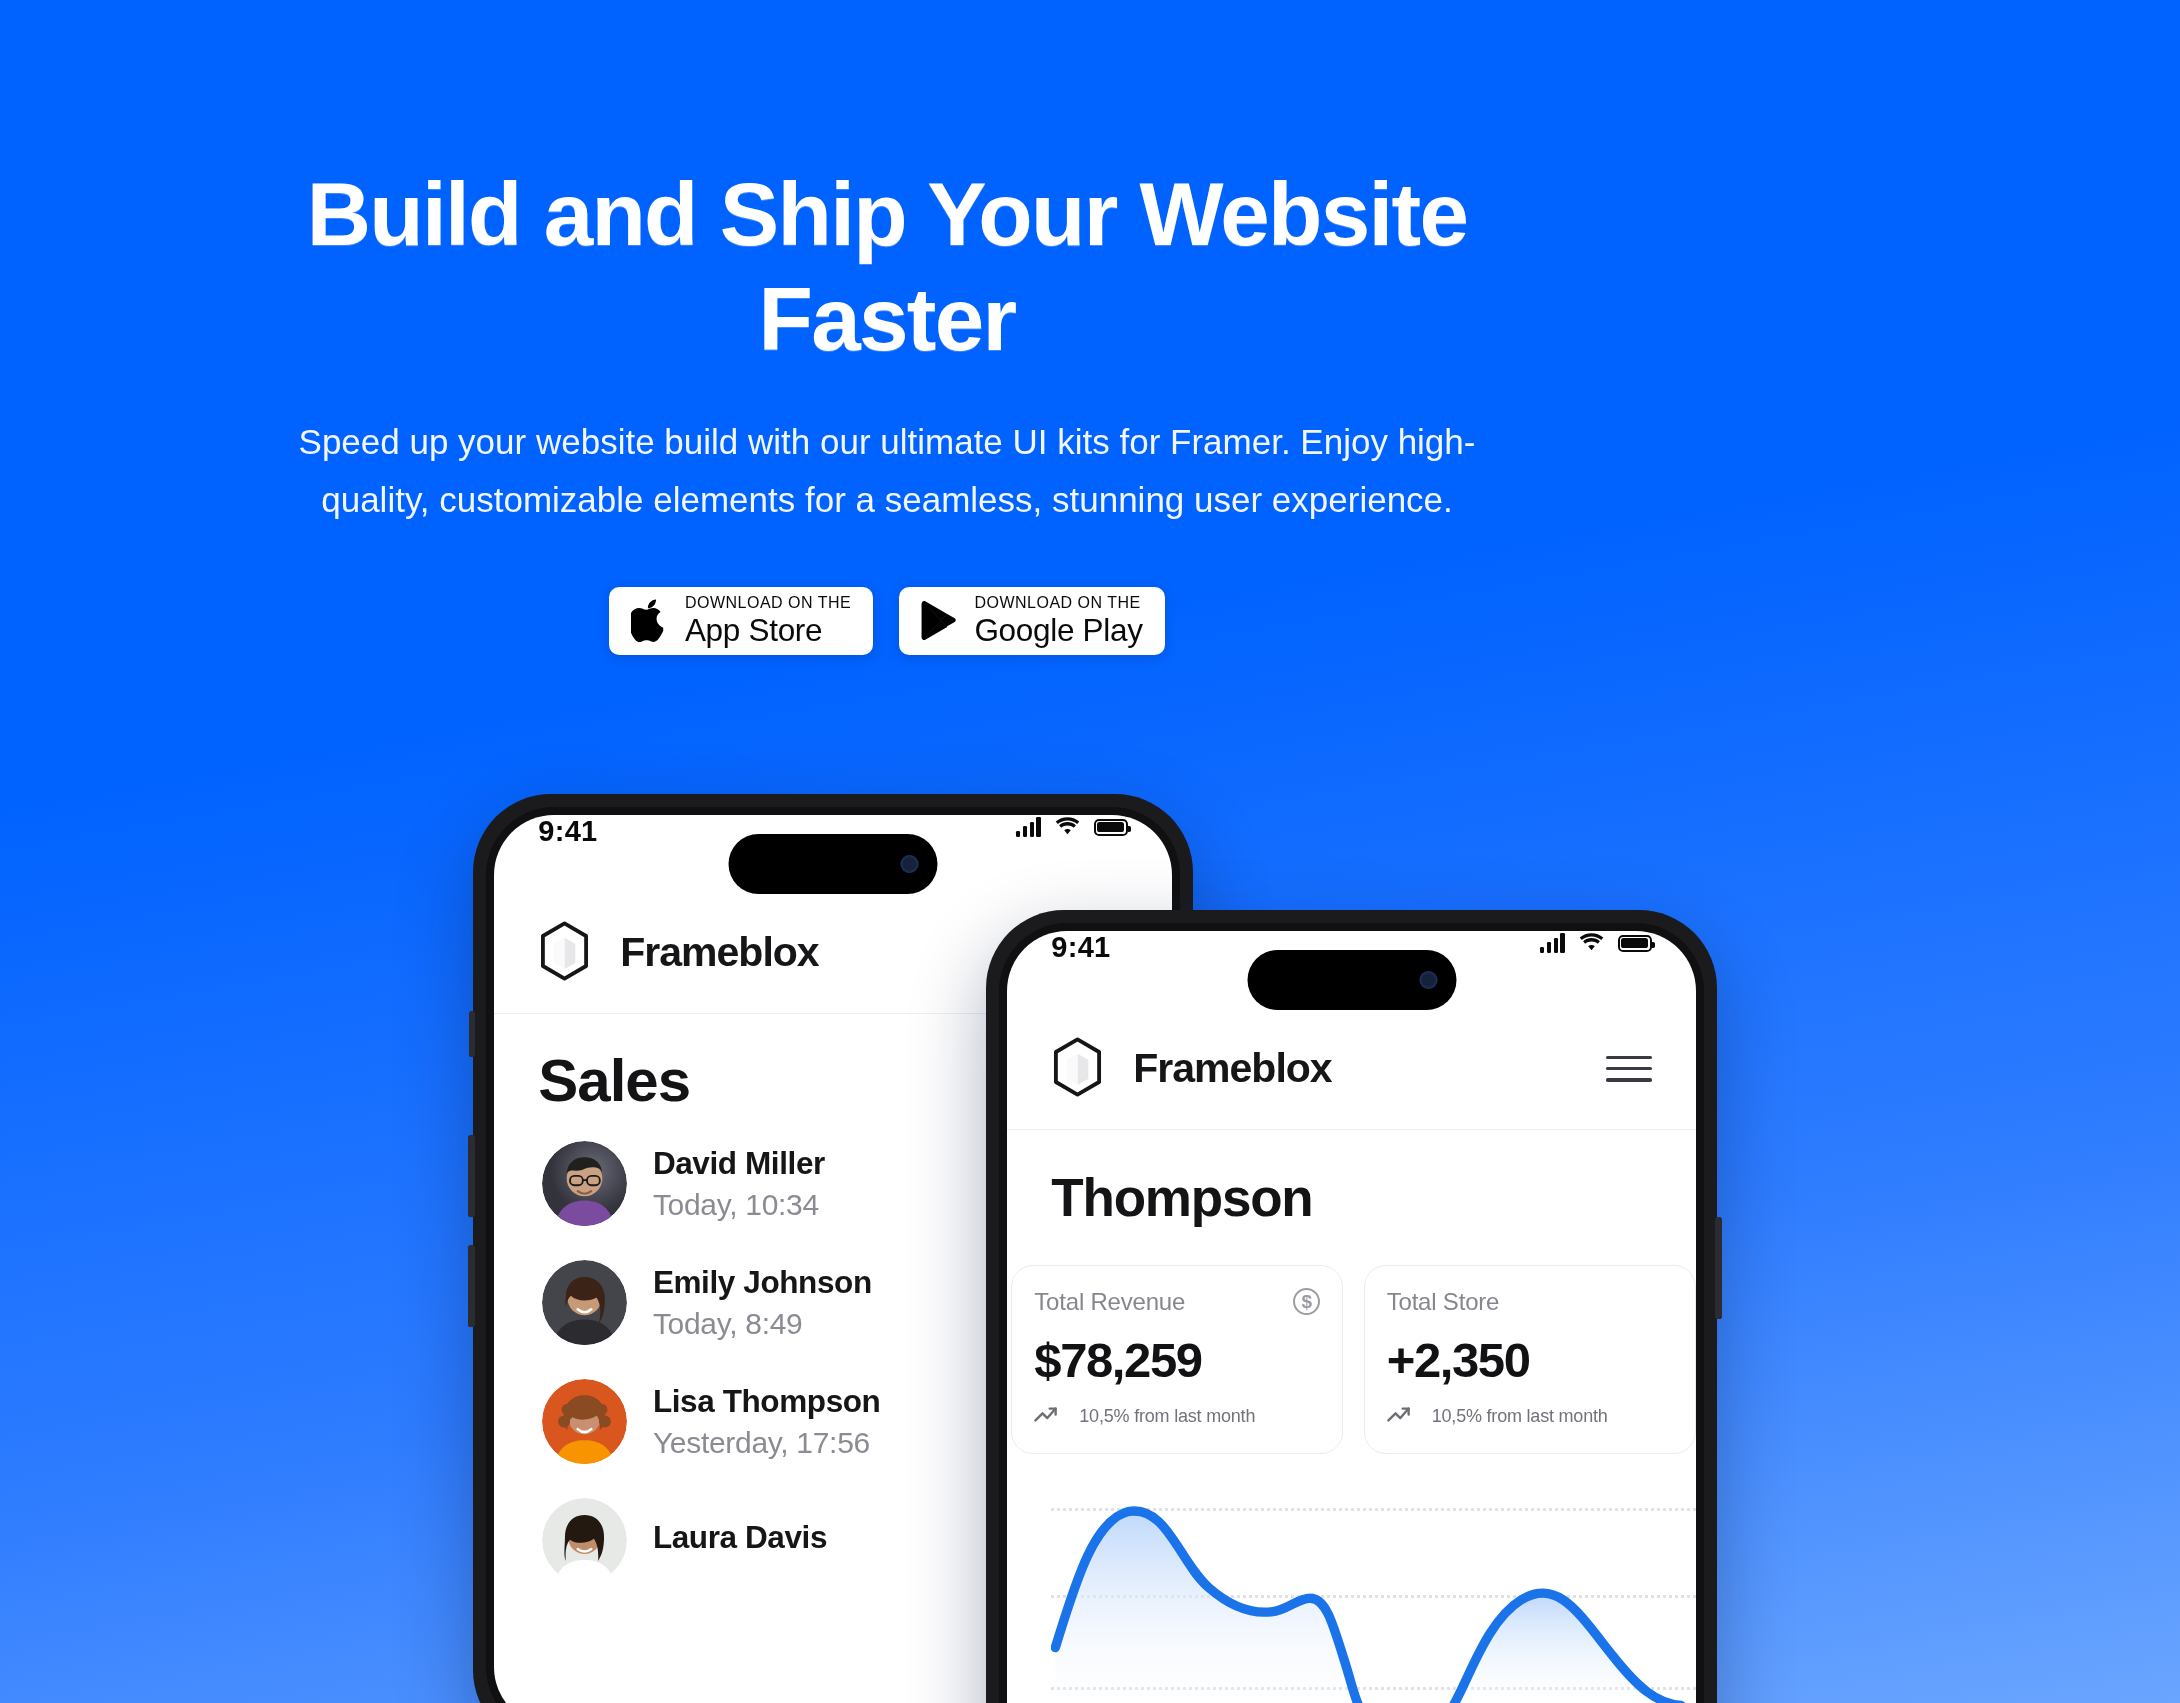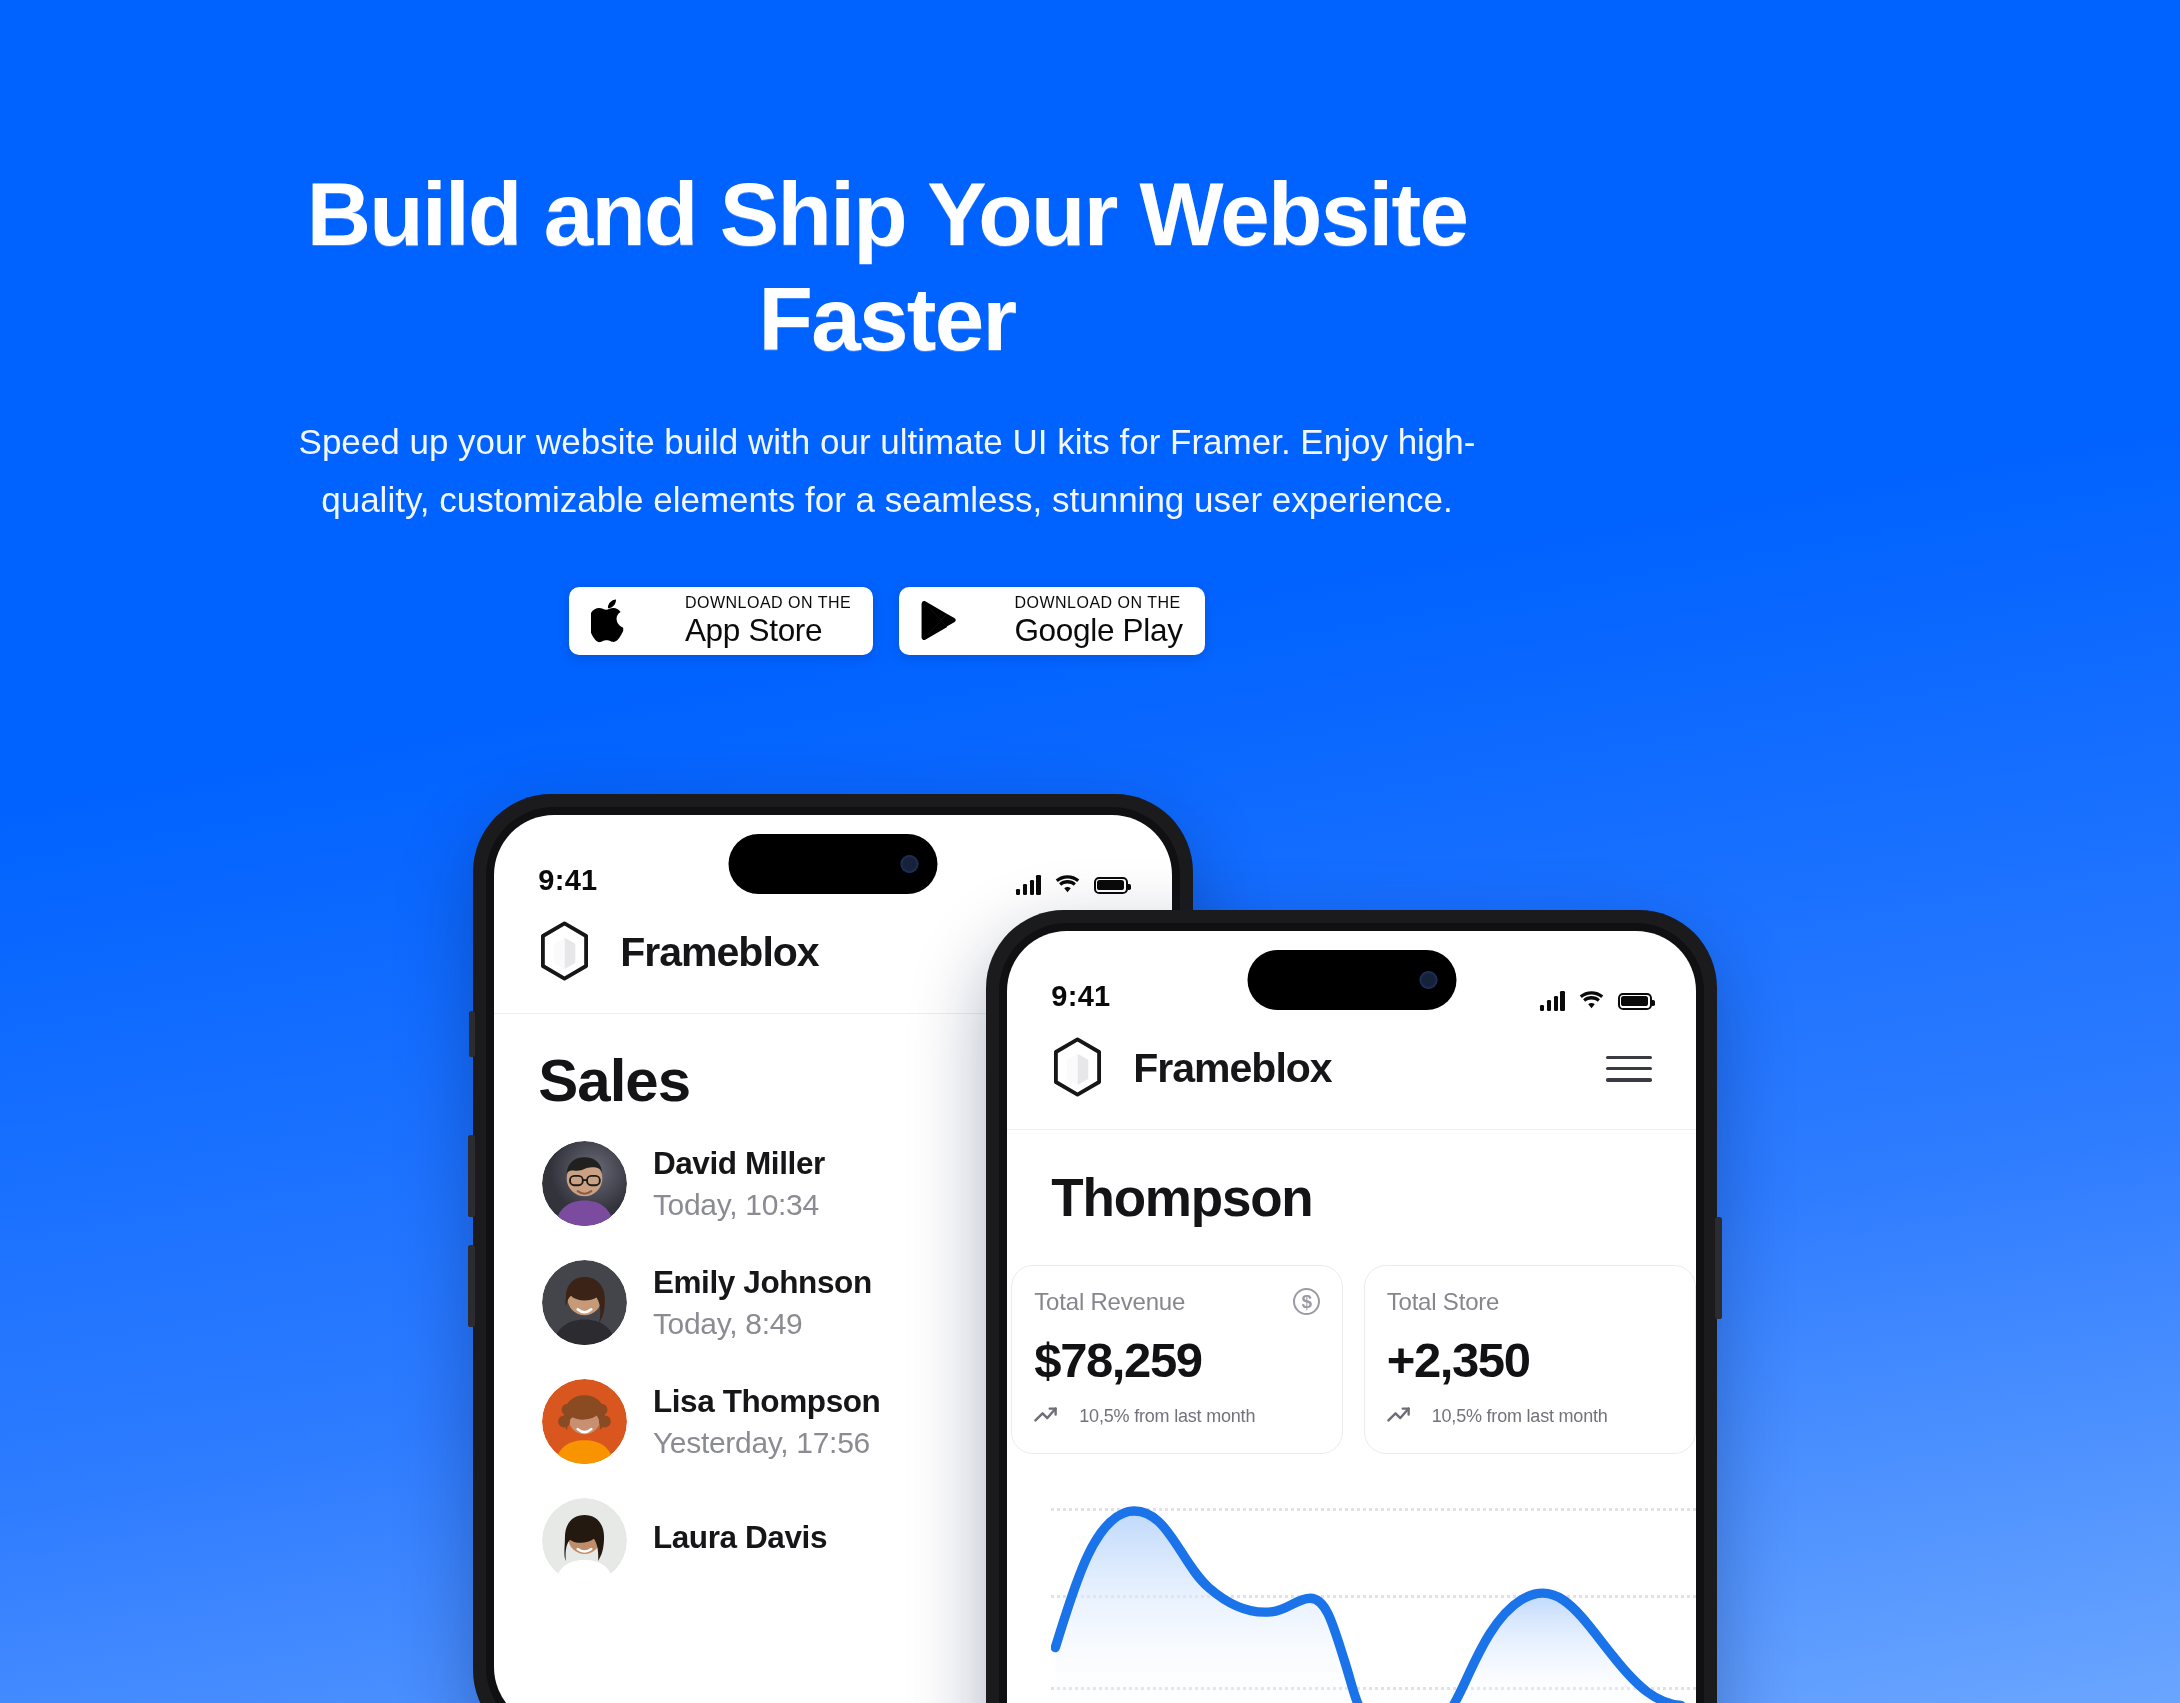--- a/index.html
+++ b/index.html
@@ -38,21 +38,21 @@
   .store-btn {
     background:#fff;
     border-radius:10.2px;
     height:68px;
     padding:0 22px 0 19px;
     display:flex; align-items:center; gap:13.6px;
     box-shadow:0 2.6px 12px rgba(0,0,0,.13);
     cursor:pointer;
   }
   .store-btn .glyph { width:43px; height:48px; display:flex; align-items:center; justify-content:center; }
-  .store-btn .txt { display:flex; flex-direction:column; justify-content:center; text-align:left;margin-left:40px; }
+  .store-btn .txt { display:flex; flex-direction:column; justify-content:center; text-align:left; }
   .store-btn .small {
     font-size:16px; letter-spacing:0.5px; color:#0b0b0b; font-weight:500;
     line-height:1; margin-bottom:4.3px;
   }
   .store-btn .big { font-size:31.5px; font-weight:500; color:#0b0b0b; line-height:1; letter-spacing:-0.3px;}
 
   
   .phone {
     position:absolute;
     background:#1b1b1d;
@@ -80,21 +80,21 @@
 
   
   #phone1 { left:473px; top:794px; width:720px; height:954px; z-index:1; }
   
   #phone2 { left:986px; top:910px; width:731px; height:937px; z-index:2; }
 
   
   .statusbar {
     position:relative;
     height:82px;
-    display:flex; align-items:flex-end;
+    display:flex; align-items:flex-start;
     padding:0 44px;
   }
   .sb-time { font-size:29px; font-weight:600; color:#0a0a0a; letter-spacing:0.3px; }
   .notch {
     position:absolute; left:50%; transform:translateX(-50%);
     top:19px;
     width:209px; height:60px;
     background:#000; border-radius:32px;
     display:flex; align-items:center; justify-content:flex-end;
     padding-right:19px;

